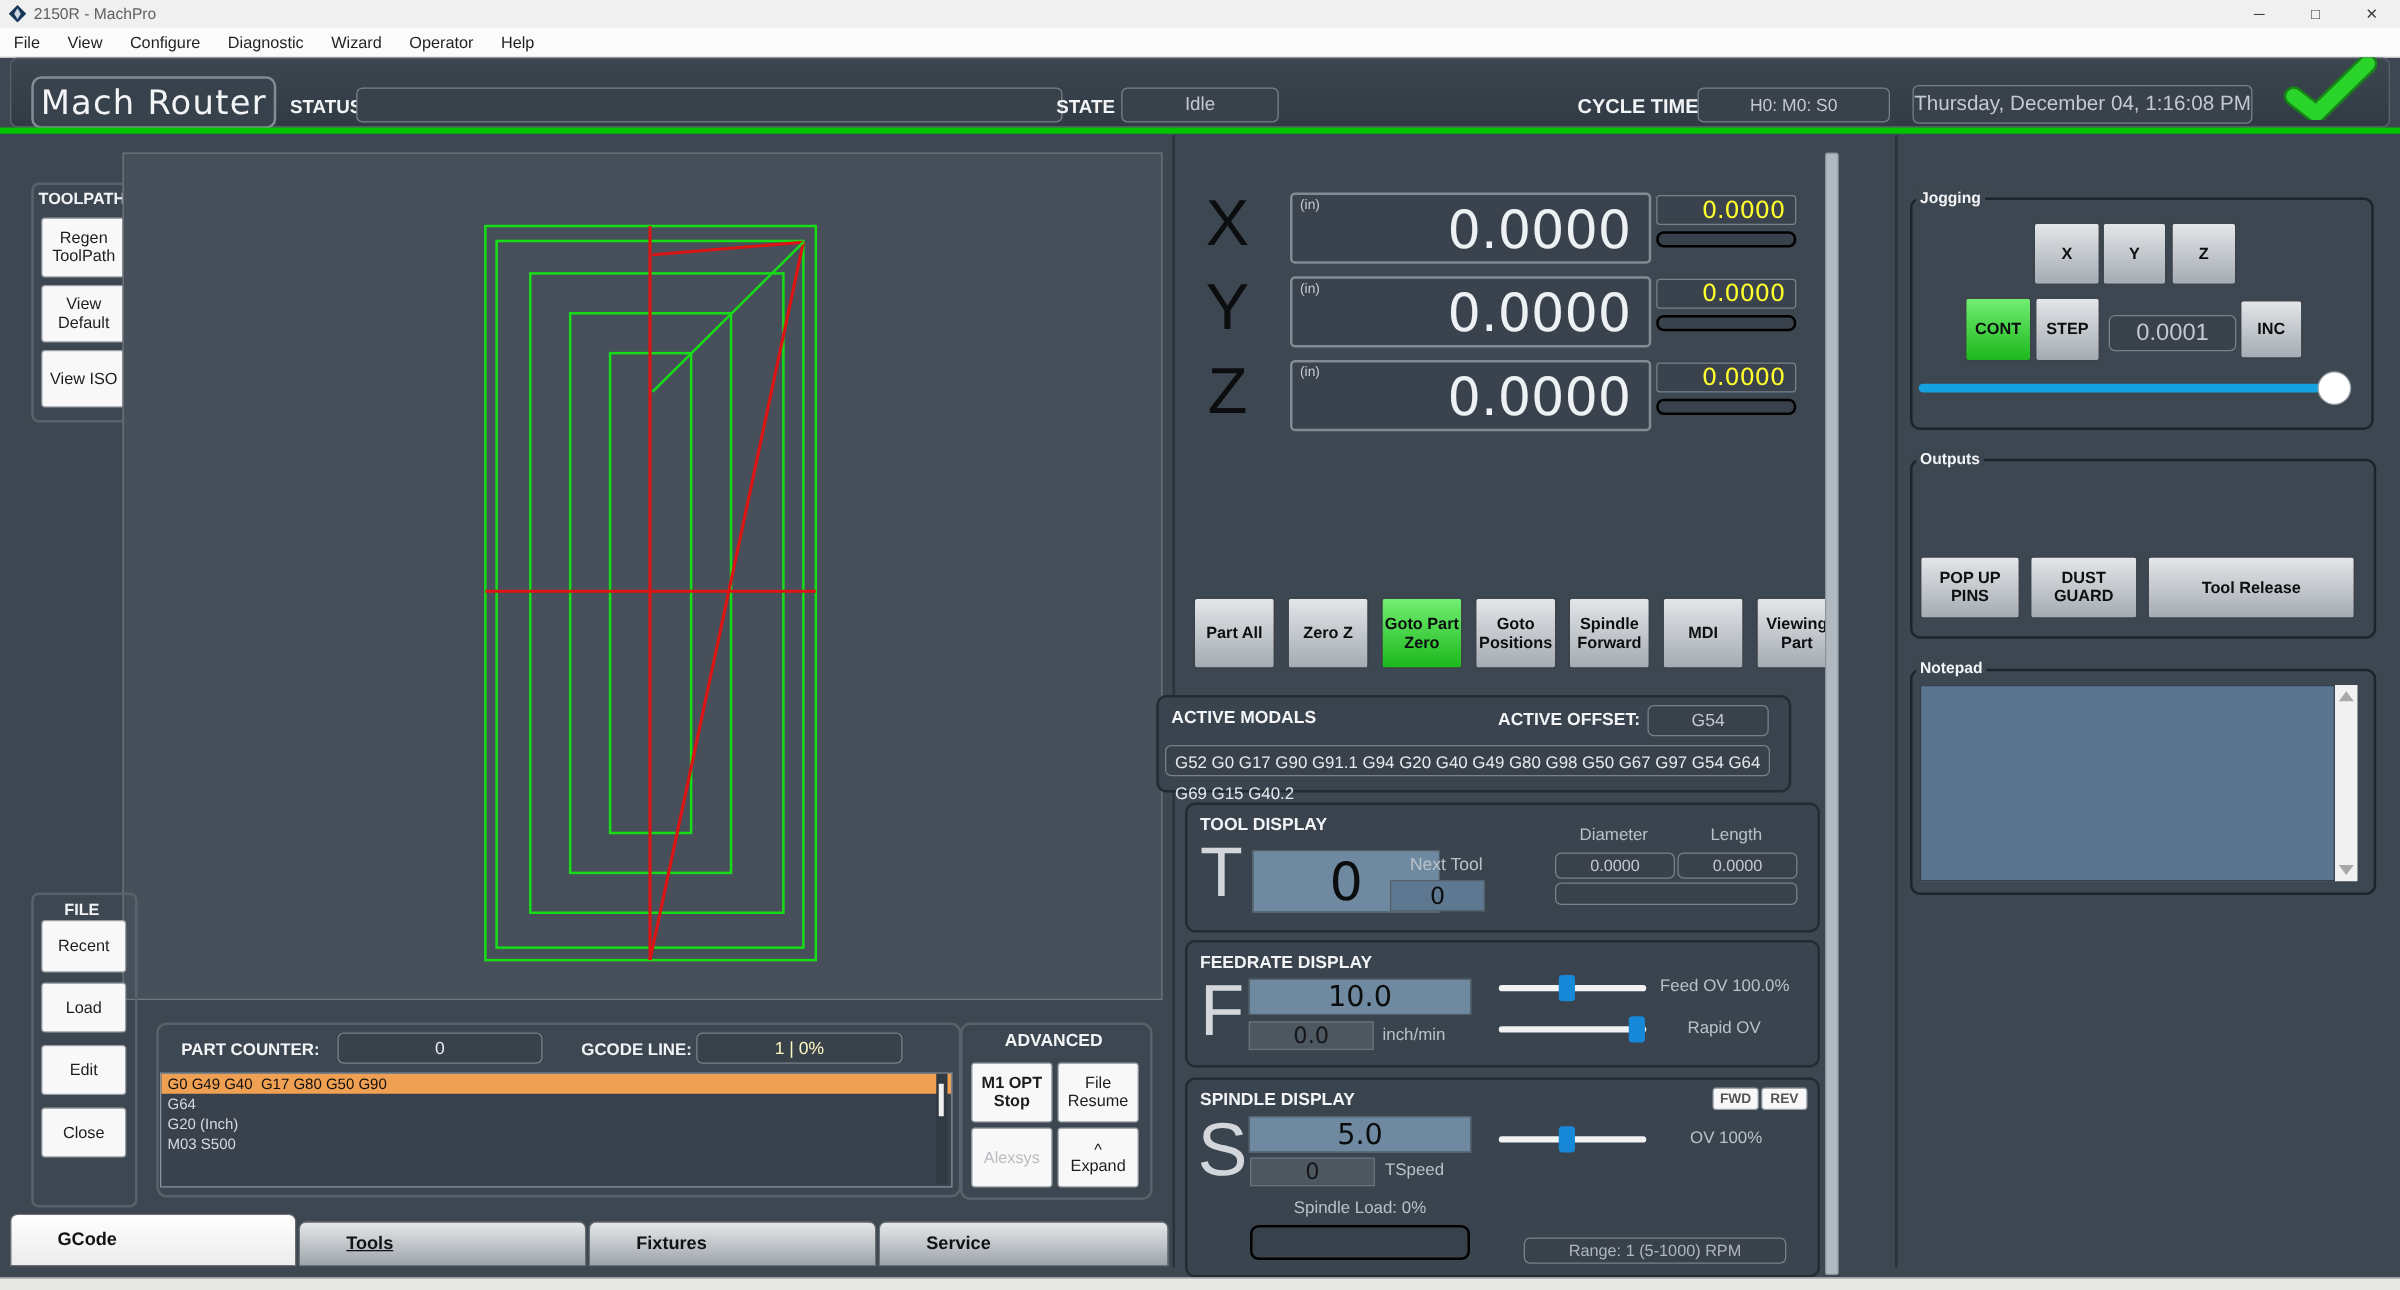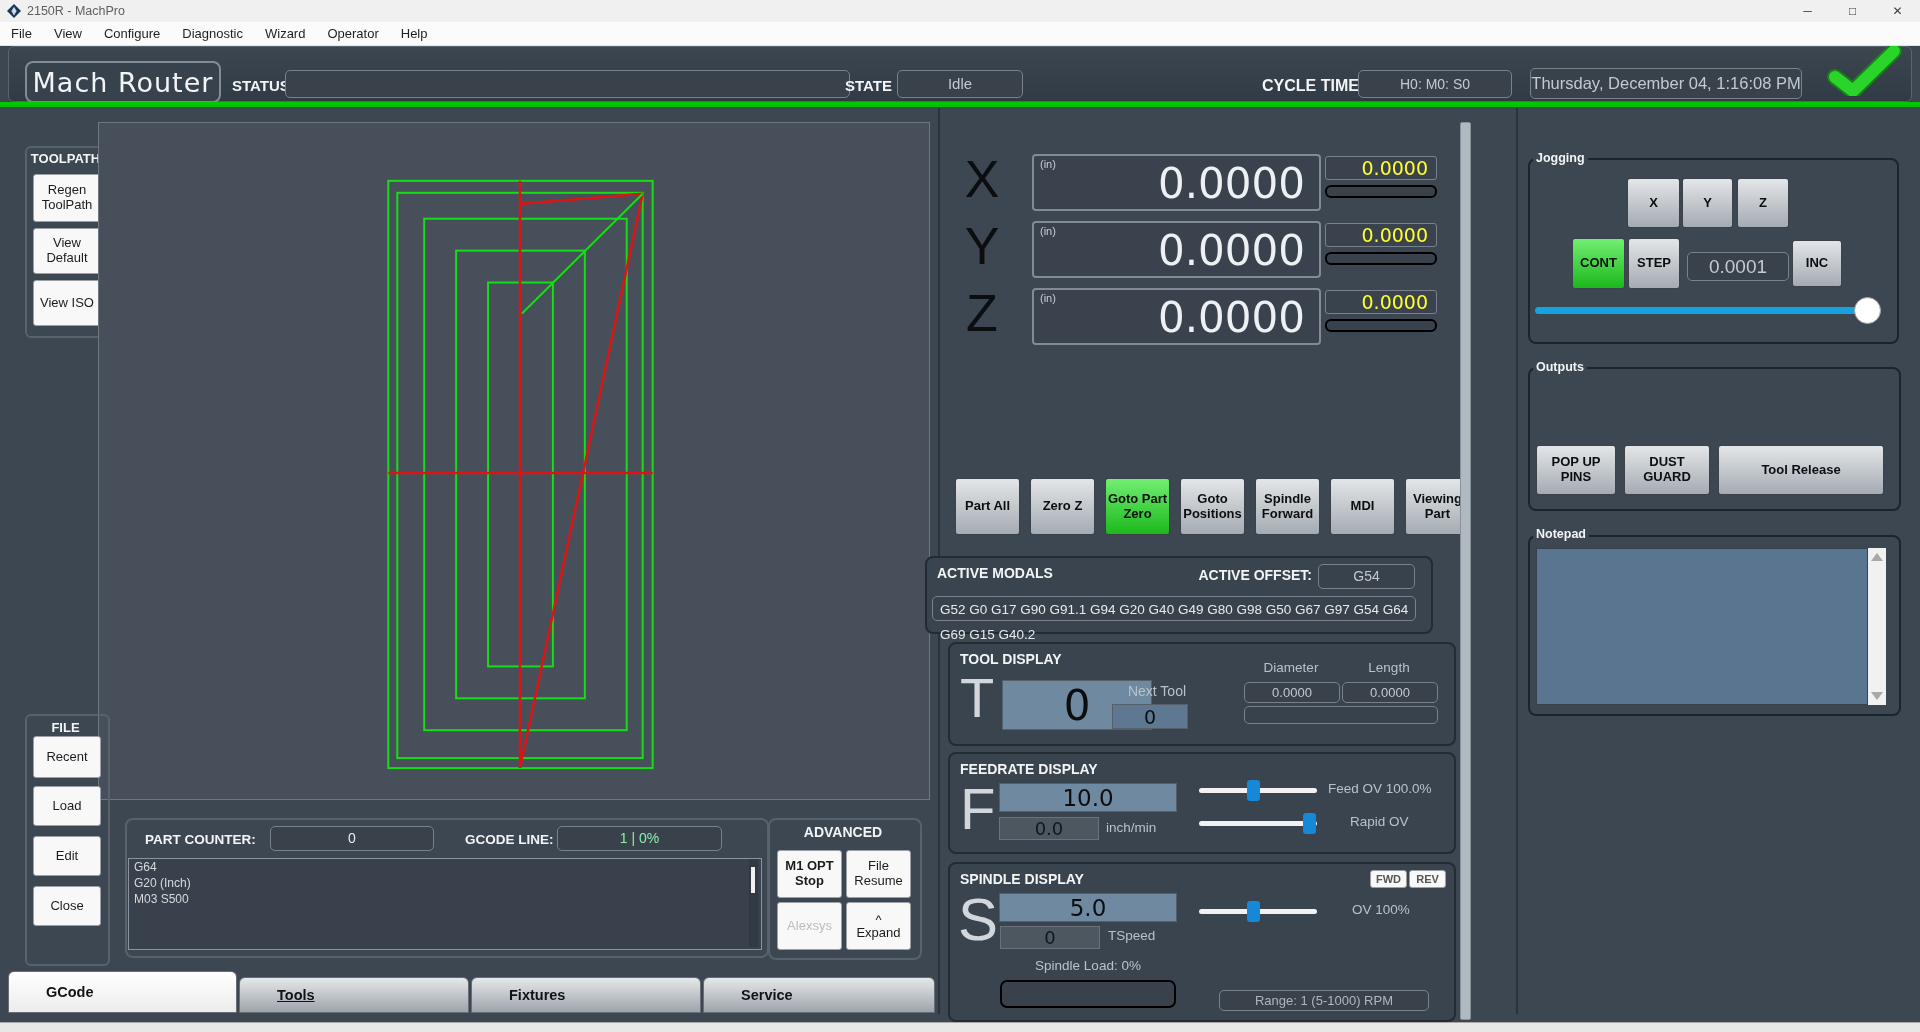--- a/index.html
+++ b/index.html
@@ -148,22 +148,23 @@
   <div class="abs" style="left:25px;top:720px;width:81px;text-align:center;font-size:13px;font-weight:bold;color:#f2f4f6;">FILE</div>
   <div class="btn white abs" style="left:33px;top:736px;width:66px;height:40px;">Recent</div>
   <div class="btn white abs" style="left:33px;top:786px;width:66px;height:38px;">Load</div>
   <div class="btn white abs" style="left:33px;top:836px;width:66px;height:38px;">Edit</div>
   <div class="btn white abs" style="left:33px;top:886px;width:66px;height:38px;">Close</div>
 
   <div class="fs" style="left:125px;top:818px;width:640px;height:136px;border-color:#58626c;border-radius:8px;"></div>
   <span class="hlabel" style="left:145px;top:826px;font-size:13.5px;">PART COUNTER:</span>
   <div class="ibox abs" style="left:270px;top:826px;width:162px;height:23px;line-height:23px;color:#e8ecef;font-size:14px;">0</div>
   <span class="hlabel" style="left:465px;top:826px;font-size:13.5px;">GCODE LINE:</span>
-  <div class="ibox abs" style="left:557px;top:826px;width:163px;height:23px;line-height:23px;color:#86efac;font-size:14px;">1 | 0%</div>
+  <div class="ibox abs" style="left:557px;top:826px;width:163px;height:23px;line-height:23px;color:#fef9c3;font-size:14px;">1 | 0%</div>
   <div id="gcode-list" style="left:128px;top:858px;width:632px;height:90px;">
+      <div class="gline hl">G0 G49 G40  G17 G80 G50 G90</div>
       <div class="gline">G64</div>
       <div class="gline">G20 (Inch)</div>
       <div class="gline">M03 S500</div>
     </div>
   <div class="abs" style="left:749px;top:859px;width:9px;height:88px;background:#313a43;">
     <div class="abs" style="left:2px;top:8px;width:4px;height:26px;background:#f0f0f0;"></div>
   </div>
 
   <div class="fs" style="left:768px;top:818px;width:150px;height:138px;border-color:#58626c;border-radius:8px;"></div>
   <div class="abs" style="left:768px;top:824px;width:150px;text-align:center;font-size:14px;font-weight:bold;color:#f2f4f6;">ADVANCED</div>

